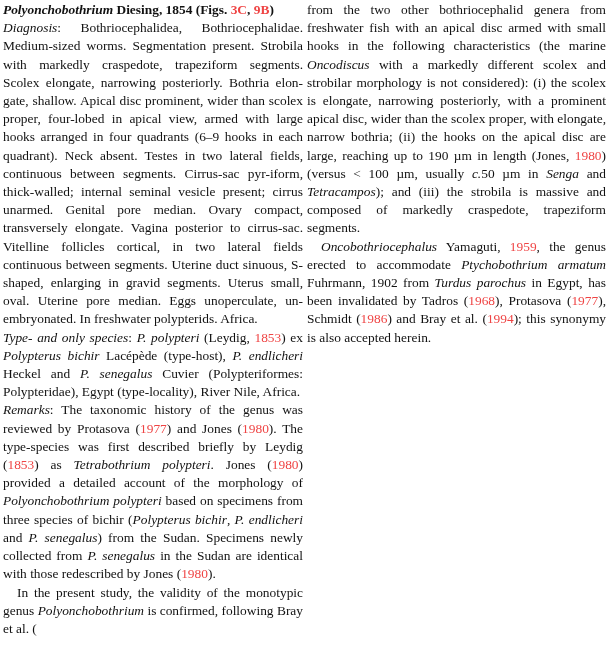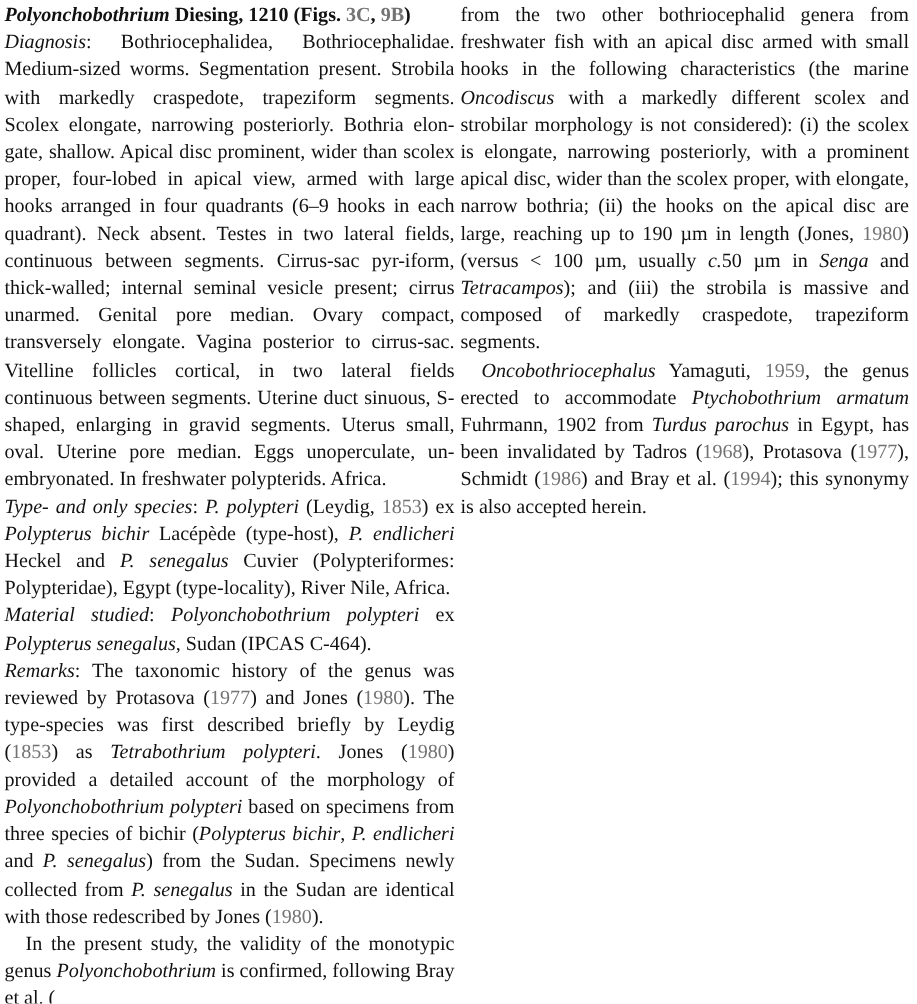--- a/index.html
+++ b/index.html
@@ -10,31 +10,30 @@
     font-size: 13.4px; line-height: 18.2px; color: #111;
   }
   .col { position: absolute; top: 1px; text-align: justify; hyphens: none; }
   .col-left { left: 3px; width: 300px; }
   .col-right { left: 307px; width: 299px; }
   .para { margin: 0; }
   .para.indent { text-indent: 14px; }
   .i { font-style: italic; }
   .b { font-weight: bold; }
   .bi { font-weight: bold; font-style: italic; }
-  .link { color: #737373; cursor: pointer; }
+  .link { color: #ef4444; cursor: pointer; }
 </style>
 </head>
 <body>
 
 <div class="page">
   <div class="col col-left">
-      <p class="para"><span class="bi">Polyonchobothrium</span><span class="b"> Diesing, 1210 (Figs. </span><span class="b link">3C</span><span class="b">, </span><span class="b link">9B</span><span class="b">)</span></p>
+      <p class="para"><span class="bi">Polyonchobothrium</span><span class="b"> Diesing, 1854 (Figs. </span><span class="b link">3C</span><span class="b">, </span><span class="b link">9B</span><span class="b">)</span></p>
       <p class="para"><span class="i">Diagnosis</span><span class="">: Bothriocephalidea, Bothriocephalidae. Medium-sized worms. Segmentation present. Strobila with markedly craspedote, trapeziform segments. Scolex elongate, narrowing posteriorly. Bothria elon-gate, shallow. Apical disc prominent, wider than scolex proper, four-lobed in apical view, armed with large hooks arranged in four quadrants (6–9 hooks in each quadrant). Neck absent. Testes in two lateral fields, continuous between segments. Cirrus-sac pyr-iform, thick-walled; internal seminal vesicle present; cirrus unarmed. Genital pore median. Ovary compact, transversely elongate. Vagina posterior to cirrus-sac. Vitelline follicles cortical, in two lateral fields continuous between segments. Uterine duct sinuous, S-shaped, enlarging in gravid segments. Uterus small, oval. Uterine pore median. Eggs unoperculate, un-embryonated. In freshwater polypterids. Africa.</span></p>
       <p class="para"><span class="i">Type- and only species</span><span class="">: </span><span class="i">P. polypteri</span><span class=""> (Leydig, </span><span class="link">1853</span><span class="">) ex </span><span class="i">Polypterus bichir</span><span class=""> Lacépède (type-host), </span><span class="i">P. endlicheri</span><span class=""> Heckel and </span><span class="i">P. senegalus</span><span class=""> Cuvier (Polypteriformes: Polypteridae), Egypt (type-locality), River Nile, Africa.</span></p>
-      <p class="para"><span class="i">Material studied</span><span class="">: </span><span class="i">Polyonchobothrium polypteri</span><span class=""> ex </span><span class="i">Polypterus senegalus</span><span class="">, Sudan (IPCAS C-464).</span></p>
       <p class="para"><span class="i">Remarks</span><span class="">: The taxonomic history of the genus was reviewed by Protasova (</span><span class="link">1977</span><span class="">) and Jones (</span><span class="link">1980</span><span class="">). The type-species was first described briefly by Leydig (</span><span class="link">1853</span><span class="">) as </span><span class="i">Tetrabothrium polypteri</span><span class="">. Jones (</span><span class="link">1980</span><span class="">) provided a detailed account of the morphology of </span><span class="i">Polyonchobothrium polypteri</span><span class=""> based on specimens from three species of bichir (</span><span class="i">Polypterus bichir</span><span class="">, </span><span class="i">P. endlicheri</span><span class=""> and </span><span class="i">P. senegalus</span><span class="">) from the Sudan. Specimens newly collected from </span><span class="i">P. senegalus</span><span class=""> in the Sudan are identical with those redescribed by Jones (</span><span class="link">1980</span><span class="">).</span></p>
       <p class="para indent"><span class="">In the present study, the validity of the monotypic genus </span><span class="i">Polyonchobothrium</span><span class=""> is confirmed, following Bray et al. (</span></p>
     </div>
   <div class="col col-right">
       <p class="para"><span class="">from the two other bothriocephalid genera from freshwater fish with an apical disc armed with small hooks in the following characteristics (the marine </span><span class="i">Oncodiscus</span><span class=""> with a markedly different scolex and strobilar morphology is not considered): (i) the scolex is elongate, narrowing posteriorly, with a prominent apical disc, wider than the scolex proper, with elongate, narrow bothria; (ii) the hooks on the apical disc are large, reaching up to 190 µm in length (Jones, </span><span class="link">1980</span><span class="">) (versus &lt; 100 µm, usually </span><span class="i">c.</span><span class="">50 µm in </span><span class="i">Senga</span><span class=""> and </span><span class="i">Tetracampos</span><span class="">); and (iii) the strobila is massive and composed of markedly craspedote, trapeziform segments.</span></p>
       <p class="para indent"><span class="i">Oncobothriocephalus</span><span class=""> Yamaguti, </span><span class="link">1959</span><span class="">, the genus erected to accommodate </span><span class="i">Ptychobothrium armatum</span><span class=""> Fuhrmann, 1902 from </span><span class="i">Turdus parochus</span><span class=""> in Egypt, has been invalidated by Tadros (</span><span class="link">1968</span><span class="">), Protasova (</span><span class="link">1977</span><span class="">), Schmidt (</span><span class="link">1986</span><span class="">) and Bray et al. (</span><span class="link">1994</span><span class="">); this synonymy is also accepted herein.</span></p>
     </div>
 </div>
 
 </body></html>

